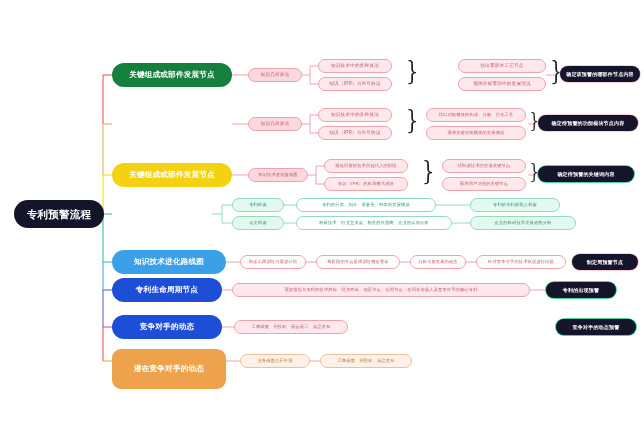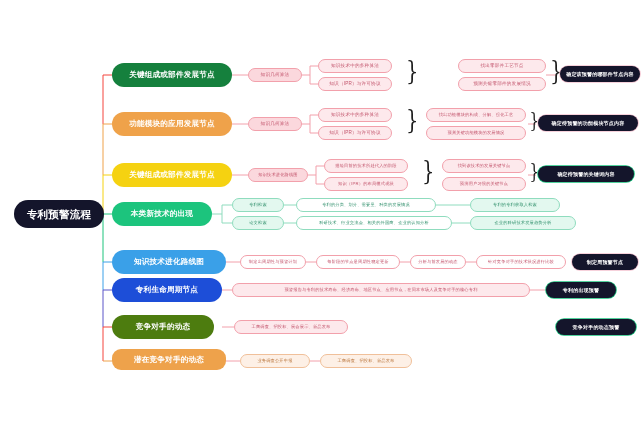--- a/index.html
+++ b/index.html
@@ -114,23 +114,20 @@
     <span>找出零部件工艺节点</span>
   </div>
   <div class="node pill" style="left:458px;top:77px;width:88px;height:14px;background:#fde9ec;border:1px solid #f2a0ab;color:#c2536b;">
     <span>预测关键零部件的发展情况</span>
   </div>
   <div class="brace" style="left:548px;top:58px;">}</div>
   <div class="node dark ring-pink" style="left:560px;top:66px;width:80px;height:16px;">
     <span>确定该预警的哪部件节点内容</span>
   </div>
 
-  <div class="node l1" style="left:112px;top:112px;width:120px;height:24px;background:#efa24a;">
-    <span>功能模块的应用发展节点</span>
-  </div>
   <div class="node pill" style="left:248px;top:117px;width:54px;height:14px;background:#fbd8dd;border:1px solid #f2a0ab;color:#c2536b;">
     <span>知识几何算法</span>
   </div>
   <div class="node pill" style="left:318px;top:108px;width:74px;height:14px;background:#fde9ec;border:1px solid #f2a0ab;color:#c2536b;">
     <span>知识技术中的多种算法</span>
   </div>
   <div class="node pill" style="left:318px;top:126px;width:74px;height:14px;background:#fde9ec;border:1px solid #f2a0ab;color:#c2536b;">
     <span>知识（IPR）与许可协议</span>
   </div>
   <div class="brace" style="left:404px;top:107px;">}</div>
@@ -162,23 +159,20 @@
     <span>找到该技术的发展关键节点</span>
   </div>
   <div class="node pill tiny" style="left:442px;top:177px;width:84px;height:14px;background:#fde9ec;border:1px solid #f2a0ab;color:#c2536b;">
     <span>预测用户习惯的关键节点</span>
   </div>
   <div class="brace sm" style="left:528px;top:161px;">}</div>
   <div class="node dark ring-green" style="left:538px;top:166px;width:96px;height:16px;">
     <span>确定待预警的关键词内容</span>
   </div>
 
-  <div class="node l1" style="left:112px;top:202px;width:100px;height:24px;background:#1cc47d;">
-    <span>本类新技术的出现</span>
-  </div>
   <div class="node pill tiny" style="left:232px;top:198px;width:52px;height:14px;background:#e3f8ef;border:1px solid #8fdcbe;color:#2f8f6b;">
     <span>专利检索</span>
   </div>
   <div class="node pill tiny" style="left:232px;top:216px;width:52px;height:14px;background:#e3f8ef;border:1px solid #8fdcbe;color:#2f8f6b;">
     <span>论文检索</span>
   </div>
   <div class="node pill tiny" style="left:296px;top:198px;width:140px;height:14px;background:#ffffff;border:1px solid #8fdcbe;color:#2f8f6b;">
     <span>专利的分类、划分、需要量、种类的发展情况</span>
   </div>
   <div class="node pill tiny" style="left:296px;top:216px;width:156px;height:14px;background:#ffffff;border:1px solid #8fdcbe;color:#2f8f6b;">
@@ -213,31 +207,31 @@
   <div class="node l1" style="left:112px;top:278px;width:110px;height:24px;background:#1d4ed8;">
     <span>专利生命周期节点</span>
   </div>
   <div class="node pill tiny" style="left:232px;top:283px;width:298px;height:14px;background:#fde9ec;border:1px solid #f2a0ab;color:#c2536b;">
     <span>预警报告与专利的技术寿命、经济寿命、地区节点、应用节点，在同本市场人及竞争对手的核心专利</span>
   </div>
   <div class="node dark ring-green" style="left:546px;top:282px;width:70px;height:16px;">
     <span>专利的出现预警</span>
   </div>
 
-  <div class="node l1" style="left:112px;top:315px;width:102px;height:24px;background:#4d7c0f;">
+  <div class="node l1" style="left:112px;top:315px;width:110px;height:24px;background:#1d4ed8;">
     <span>竞争对手的动态</span>
   </div>
   <div class="node pill tiny" style="left:234px;top:320px;width:114px;height:14px;background:#fde9ec;border:1px solid #f2a0ab;color:#c2536b;">
     <span>工商调查、招投标、展会展示、新品发布</span>
   </div>
   <div class="node dark ring-green" style="left:556px;top:319px;width:80px;height:16px;">
     <span>竞争对手的动态预警</span>
   </div>
 
-  <div class="node l1" style="left:112px;top:349px;width:114px;height:21px;background:#eea24b;border-radius:9px;">
+  <div class="node l1" style="left:112px;top:349px;width:114px;height:40px;background:#eea24b;border-radius:9px;">
     <span>潜在竞争对手的动态</span>
   </div>
   <div class="node pill tiny" style="left:240px;top:354px;width:70px;height:14px;background:#fdf0e6;border:1px solid #f0c09a;color:#b9743a;">
     <span>业务调查公开申报</span>
   </div>
   <div class="node pill tiny" style="left:320px;top:354px;width:92px;height:14px;background:#fdf0e6;border:1px solid #f0c09a;color:#b9743a;">
     <span>工商调查、招投标、新品发布</span>
   </div>
 
 </div>

